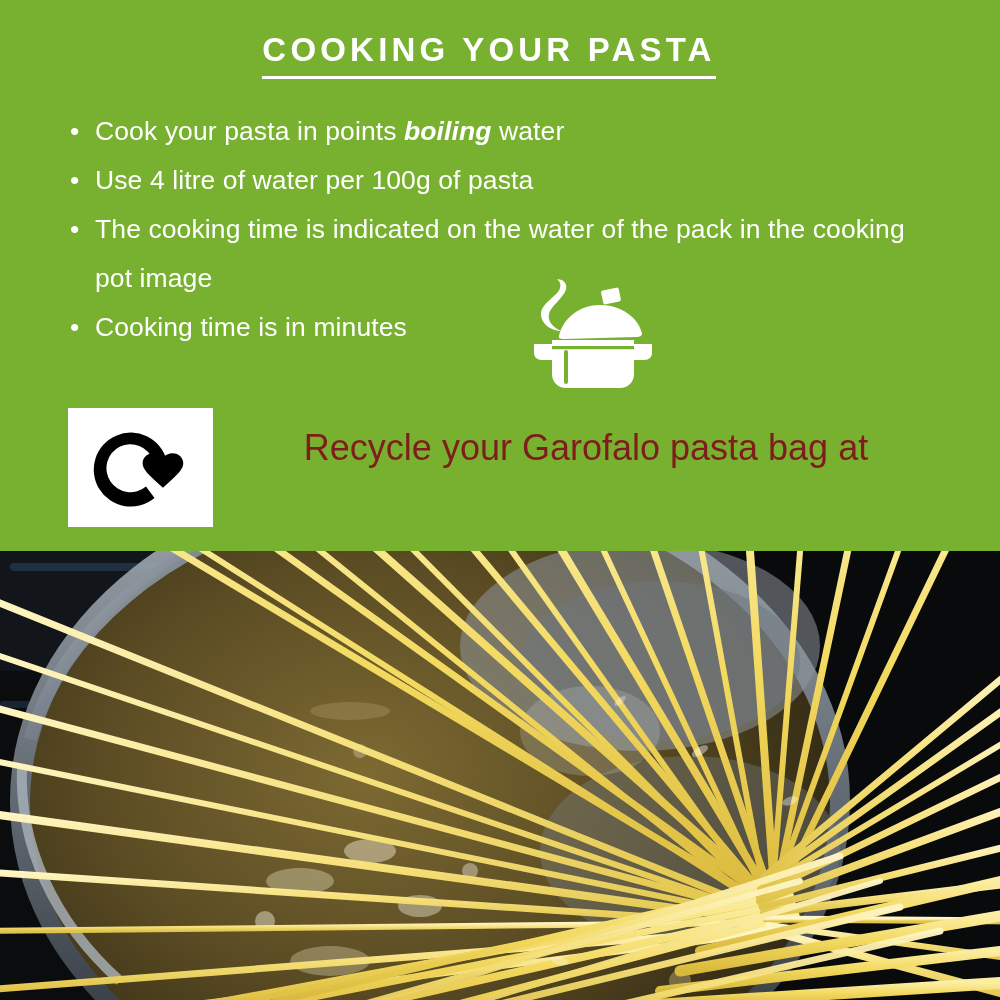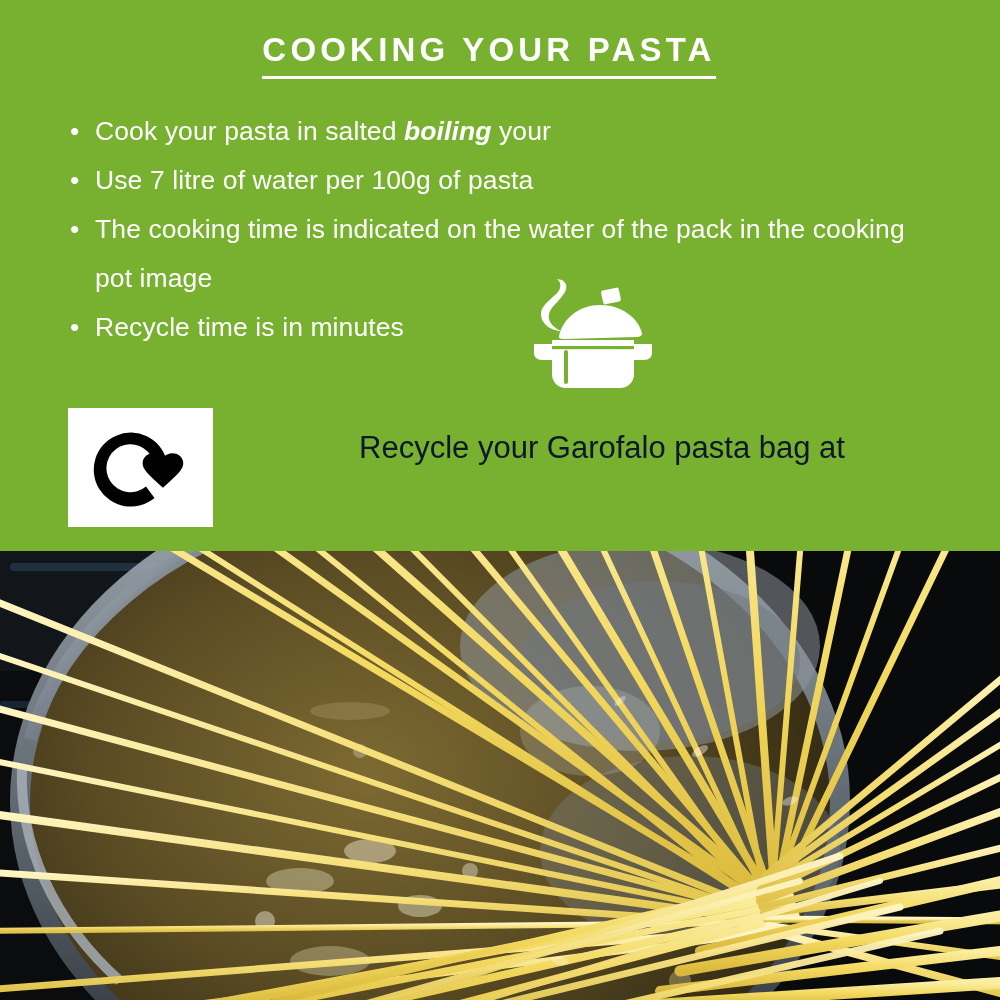--- a/index.html
+++ b/index.html
@@ -92,26 +92,26 @@
     height: 119px;
     background: #ffffff;
     display: flex;
     align-items: center;
     justify-content: center;
   }
   .recycle-logo svg { display: block; }
 
   .recycle-text {
     position: absolute;
-    left: 252px;
+    left: 236px;
     top: 425px;
     width: 700px;
     text-align: center;
-    color: #0f172a;
-    font-size: 31px;
+    color: #7f1d1d;
+    font-size: 36px;
     line-height: 45px;
     font-weight: 400;
   }
   .recycle-text .line { display: block; }
 
   
   .photo {
     position: absolute;
     left: 0;
     top: 551px;
@@ -130,36 +130,36 @@
   <div class="green-panel">
 
     <div class="title-wrap">
       <span class="title">COOKING YOUR PASTA</span>
     </div>
 
     <div class="bullet-list">
 
       <div class="bullet-item">
         <span class="bullet-dot">•</span>
-        <span class="bullet-text"><span>Cook your pasta in salted </span><b>boiling</b><span> your</span></span>
+        <span class="bullet-text"><span>Cook your pasta in points </span><b>boiling</b><span> water</span></span>
       </div>
 
       <div class="bullet-item">
         <span class="bullet-dot">•</span>
-        <span class="bullet-text">Use 7 litre of water per 100g of pasta</span>
+        <span class="bullet-text">Use 4 litre of water per 100g of pasta</span>
       </div>
 
       <div class="bullet-item">
         <span class="bullet-dot">•</span>
         <span class="bullet-text">The cooking time is indicated on the water of the pack in the cooking pot image</span>
       </div>
 
       <div class="bullet-item">
         <span class="bullet-dot">•</span>
-        <span class="bullet-text">Recycle time is in minutes</span>
+        <span class="bullet-text">Cooking time is in minutes</span>
       </div>
 
     </div>
 
     <div class="pot-icon">
       <svg width="130" height="118" viewBox="0 0 130 118" xmlns="http://www.w3.org/2000/svg">
 
         <path d="M34 8 C 46 16, 30 28, 24 36 C 17 45, 22 54, 33 59 C 25 59, 13 53, 13 42 C 13 31, 30 24, 32 16 C 33 12, 32 10, 29 7 Z" fill="#ffffff"></path>
 
         <rect x="74" y="17" width="18" height="14" rx="2" fill="#ffffff" transform="rotate(-12 83 24)"></rect>

